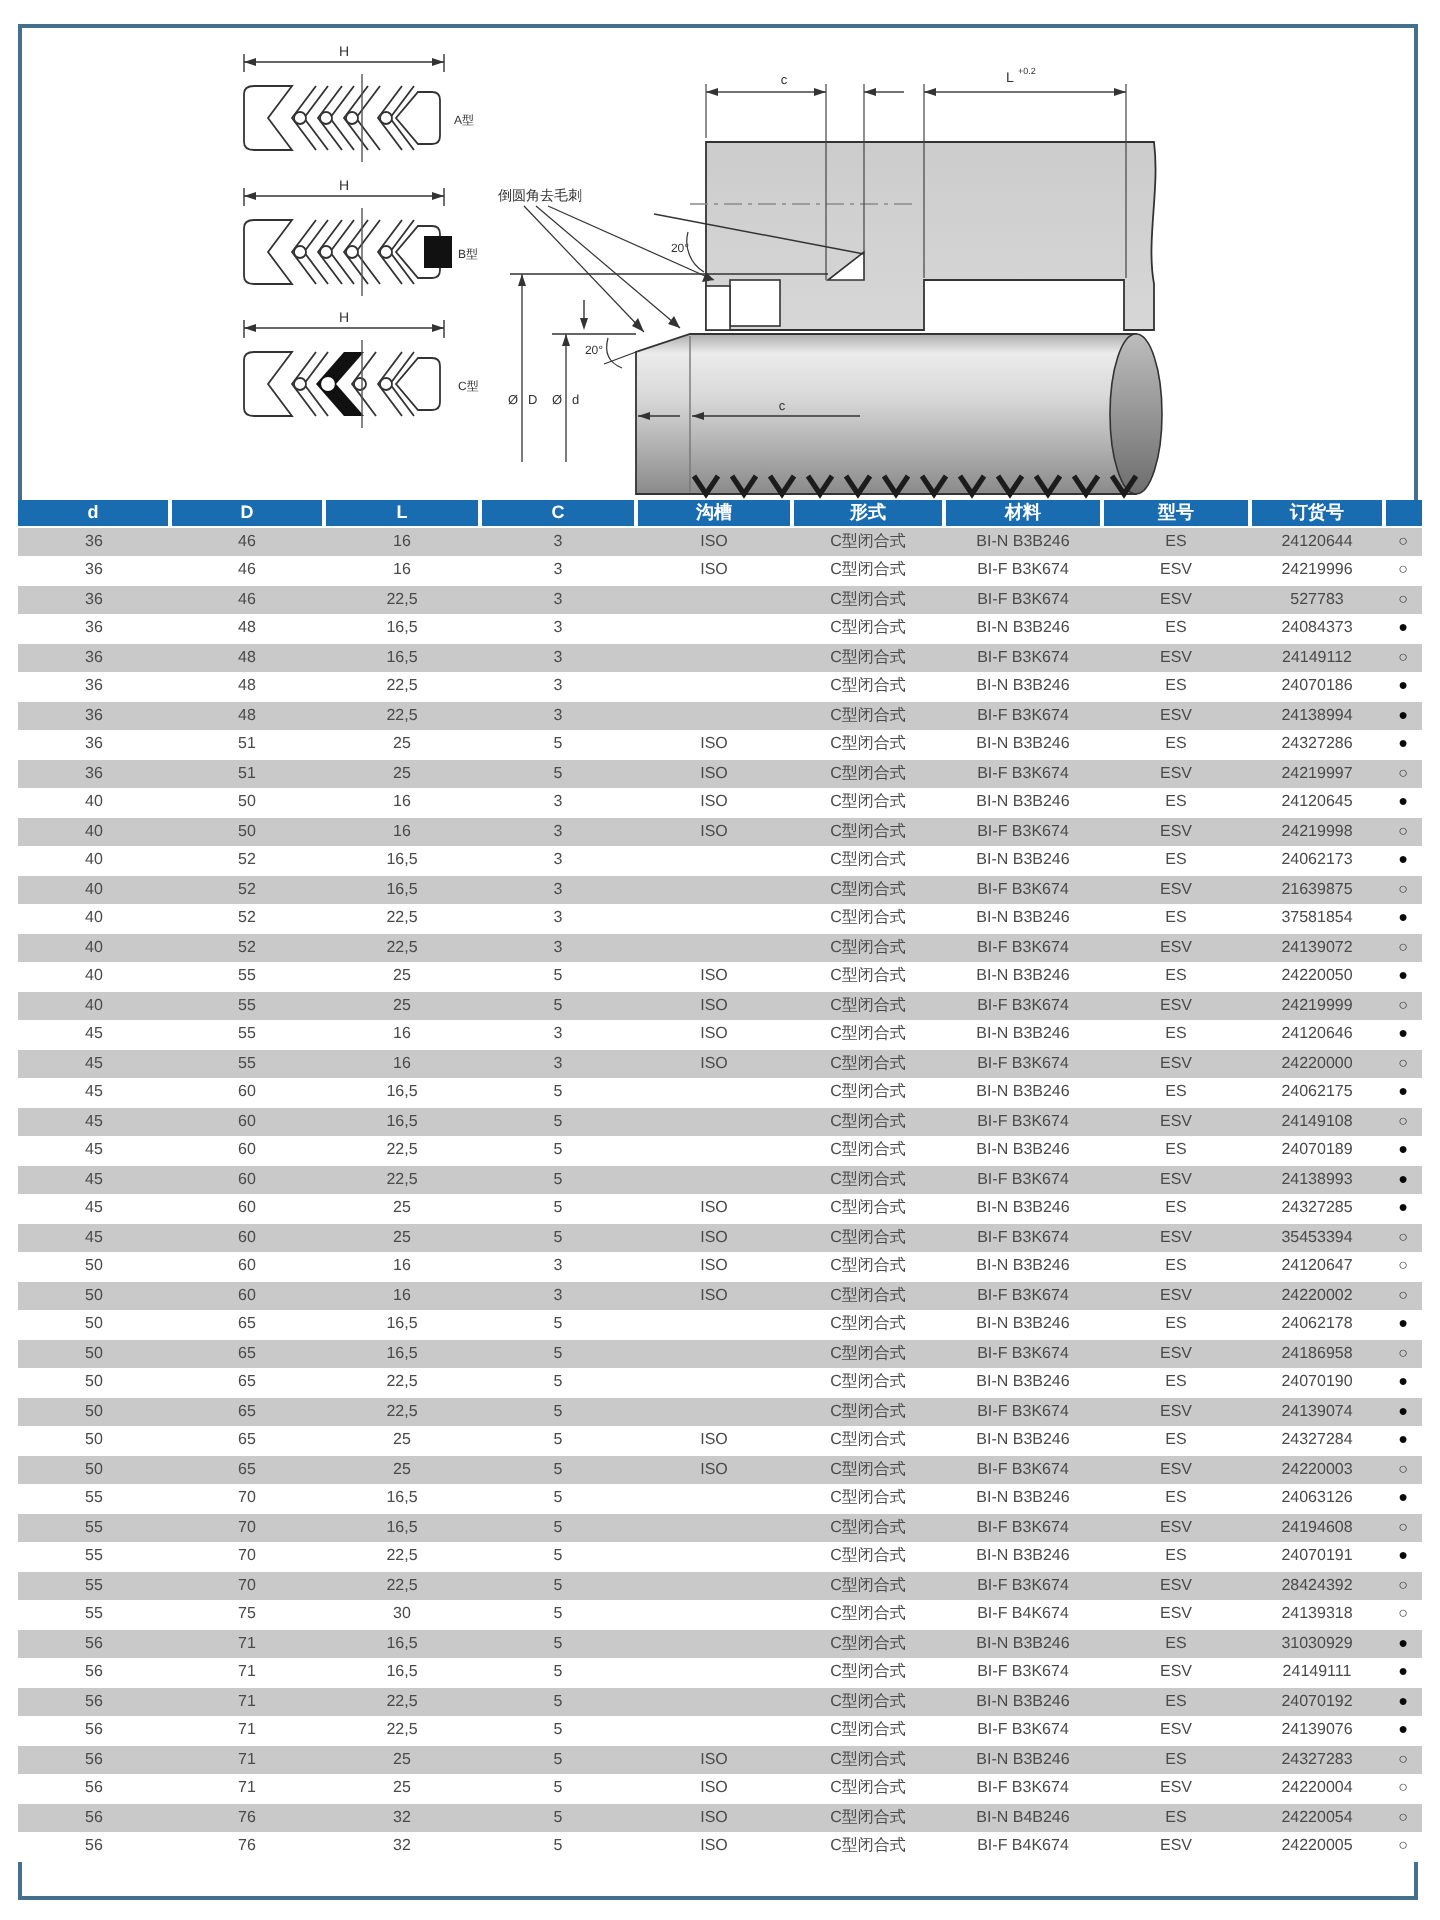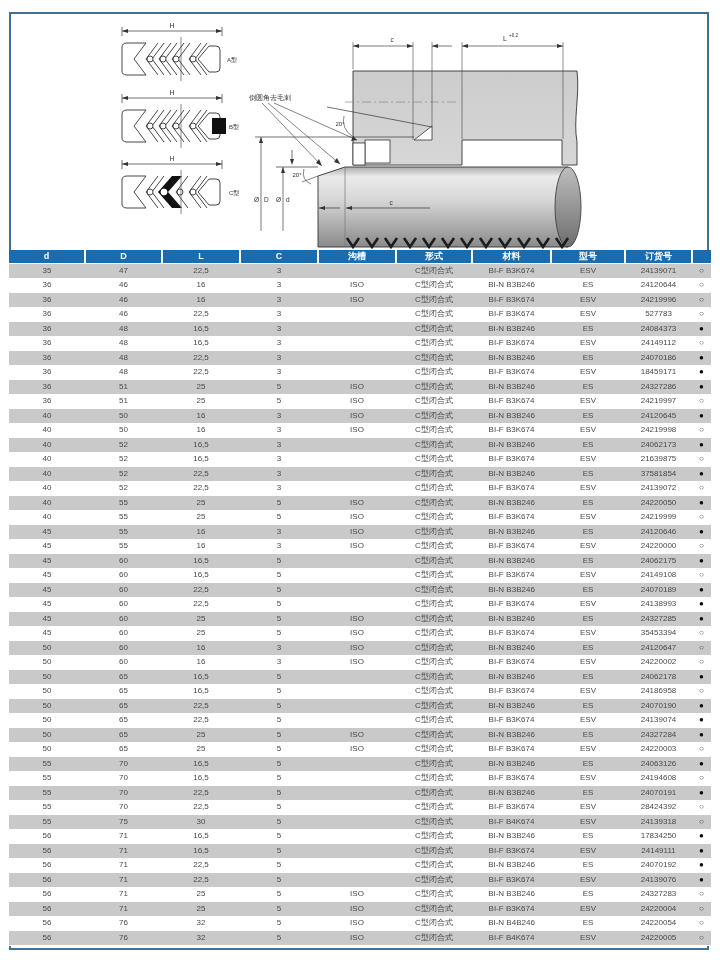--- a/index.html
+++ b/index.html
@@ -228,32 +228,20 @@
           <th>沟槽</th>
           <th>形式</th>
           <th>材料</th>
           <th>型号</th>
           <th>订货号</th>
           <th></th>
         </tr>
       </thead>
       <tbody>
           <tr>
-            <td>35</td>
-            <td>47</td>
-            <td>22,5</td>
-            <td>3</td>
-            <td></td>
-            <td>C型闭合式</td>
-            <td>BI-F B3K674</td>
-            <td>ESV</td>
-            <td>24139071</td>
-            <td class="dot">○</td>
-          </tr>
-          <tr>
             <td>36</td>
             <td>46</td>
             <td>16</td>
             <td>3</td>
             <td>ISO</td>
             <td>C型闭合式</td>
             <td>BI-N B3B246</td>
             <td>ES</td>
             <td>24120644</td>
             <td class="dot">○</td>
@@ -320,21 +308,21 @@
           </tr>
           <tr>
             <td>36</td>
             <td>48</td>
             <td>22,5</td>
             <td>3</td>
             <td></td>
             <td>C型闭合式</td>
             <td>BI-F B3K674</td>
             <td>ESV</td>
-            <td>18459171</td>
+            <td>24138994</td>
             <td class="dot filled">●</td>
           </tr>
           <tr>
             <td>36</td>
             <td>51</td>
             <td>25</td>
             <td>5</td>
             <td>ISO</td>
             <td>C型闭合式</td>
             <td>BI-N B3B246</td>
@@ -704,21 +692,21 @@
           </tr>
           <tr>
             <td>56</td>
             <td>71</td>
             <td>16,5</td>
             <td>5</td>
             <td></td>
             <td>C型闭合式</td>
             <td>BI-N B3B246</td>
             <td>ES</td>
-            <td>17834250</td>
+            <td>31030929</td>
             <td class="dot filled">●</td>
           </tr>
           <tr>
             <td>56</td>
             <td>71</td>
             <td>16,5</td>
             <td>5</td>
             <td></td>
             <td>C型闭合式</td>
             <td>BI-F B3K674</td>

